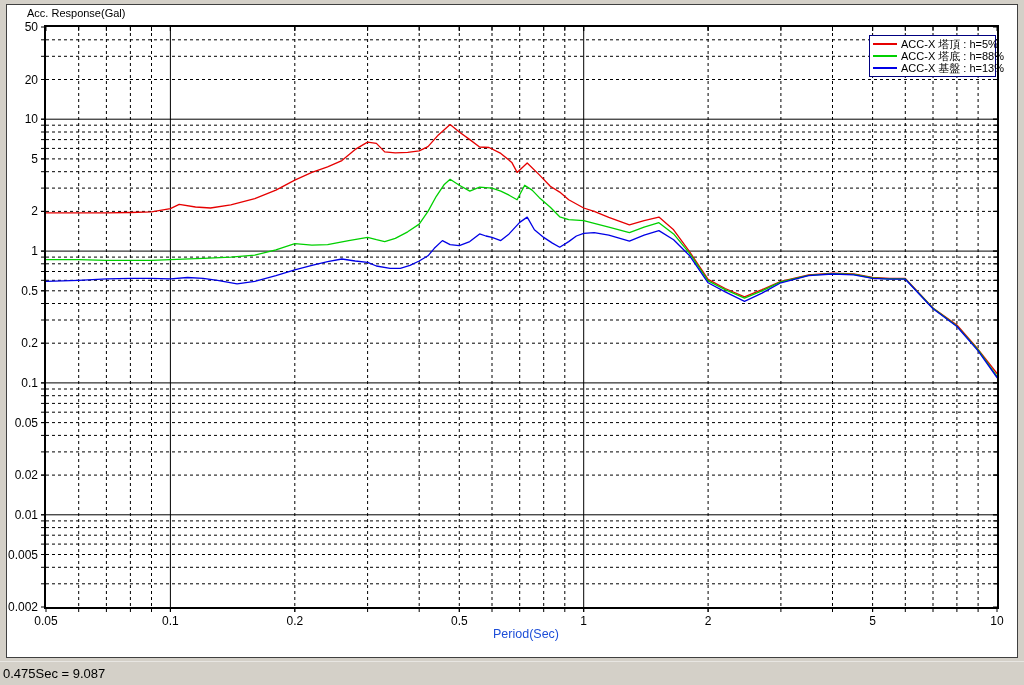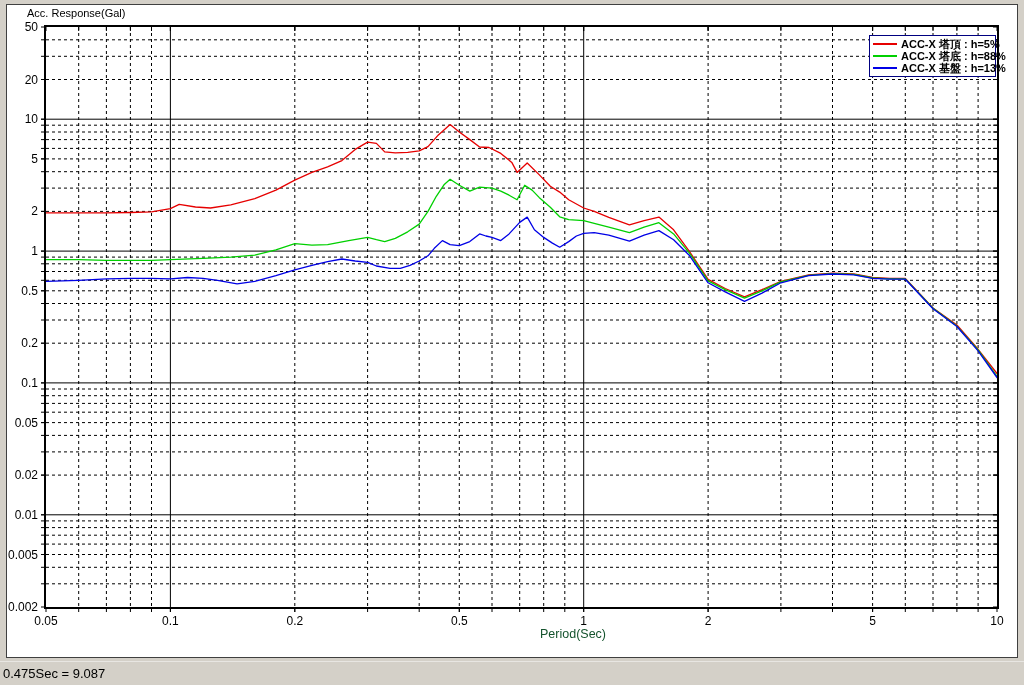--- a/index.html
+++ b/index.html
@@ -2,21 +2,21 @@
 <html><head>
 <meta charset="utf-8">
 <style>
   html,body{margin:0;padding:0;}
   body{background:#d4d0c8;font-family:"Liberation Sans",sans-serif;}
   .stage{position:relative;width:1024px;height:685px;background:#d4d0c8;overflow:hidden;}
   .panel{position:absolute;left:6px;top:4px;width:1012px;height:654px;background:#ffffff;
          border:1px solid #404040;box-sizing:border-box;}
   #plot{position:absolute;left:0;top:0;}
   .ylabel{position:absolute;left:27px;top:7px;font-size:11px;color:#000;}
-  .xlabel{position:absolute;left:446px;top:627px;width:160px;text-align:right;font-size:12.5px;color:#14532d;}
+  .xlabel{position:absolute;left:446px;top:627px;width:160px;text-align:center;font-size:12.5px;color:#1d4ed8;}
   .legend{position:absolute;left:869px;top:35px;width:127px;height:42px;background:#ffffff;
           border:1px solid #000080;box-sizing:border-box;padding:2px 3px;display:flex;
           flex-direction:column;justify-content:space-between;}
   .lrow{display:flex;align-items:center;height:12px;}
   .swatch{display:inline-block;width:24px;height:2px;margin-right:4px;flex:0 0 auto;}
   .llabel{font-size:11px;color:#000;white-space:nowrap;letter-spacing:0;}
   .statusbar{position:absolute;left:0;top:661px;width:1024px;height:24px;background:#d4d0c8;
              border-top:1px solid #e8e6e2;box-sizing:border-box;}
   .statusbar span{display:inline-block;padding:4px 0 0 3px;font-size:13px;color:#000;}
   .gd{stroke:#000;stroke-width:1;stroke-dasharray:3 3;}
@@ -288,21 +288,21 @@
         <text x="583.7" y="625" text-anchor="middle" class="tl">1</text>
         <text x="708.1" y="625" text-anchor="middle" class="tl">2</text>
         <text x="872.6" y="625" text-anchor="middle" class="tl">5</text>
         <text x="997.0" y="625" text-anchor="middle" class="tl">10</text>
       </g>
   </svg>
 
   <div class="ylabel">Acc. Response(Gal)</div>
   <div class="xlabel">Period(Sec)</div>
 
-  <div class="legend" style="border-color: rgb(0, 0, 128); font-weight: bold;">
+  <div class="legend" style="border-color: rgb(0, 0, 128);">
     <div class="lrow">
       <span class="swatch" style="background: rgb(230, 0, 0);"></span>
       <span class="llabel">ACC-X 塔頂 : h=5%</span>
     </div>
     <div class="lrow">
       <span class="swatch" style="background: rgb(0, 208, 0);"></span>
       <span class="llabel">ACC-X 塔底 : h=88%</span>
     </div>
     <div class="lrow">
       <span class="swatch" style="background: rgb(0, 0, 230);"></span>

